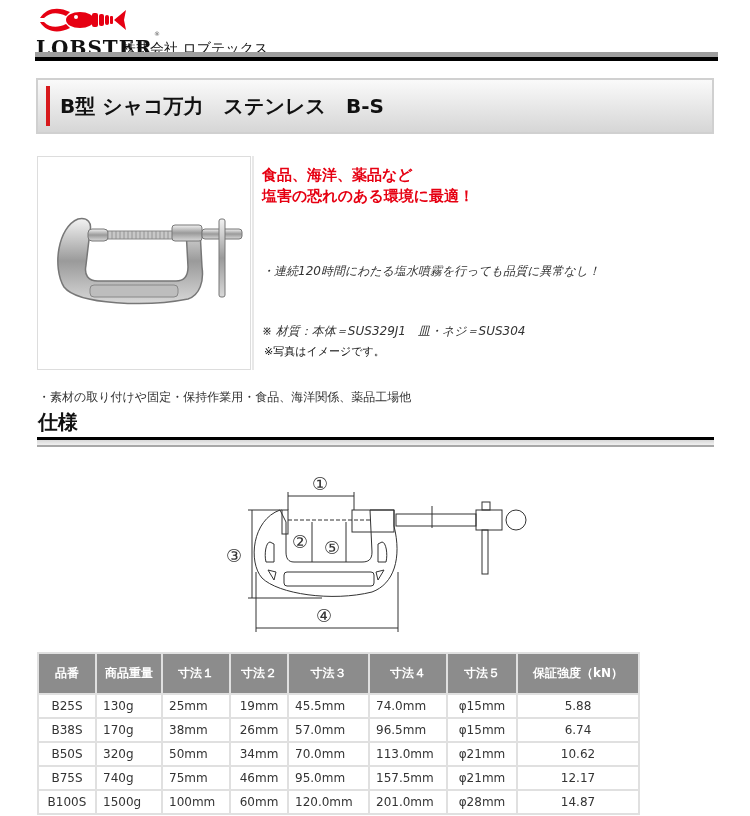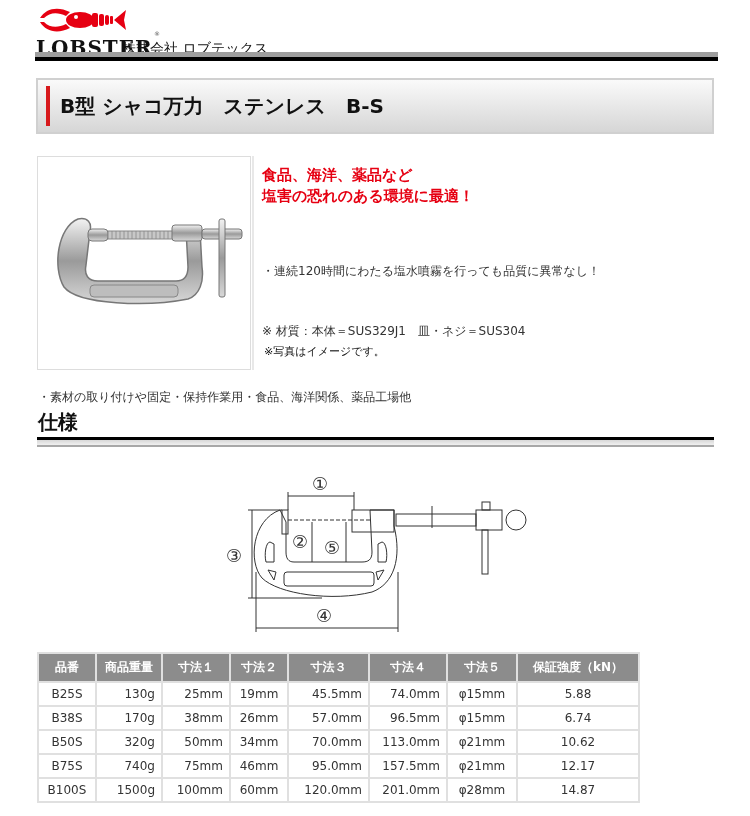--- a/index.html
+++ b/index.html
@@ -20,37 +20,37 @@
   .title-accent { position: absolute; left: 8px; top: 6px; width: 4px; height: 40px; background: #d7191c; }
   .title-text { position: absolute; left: 22px; top: 13px; font-size: 20px; font-weight: bold; color: #111; white-space: pre; }
 
   
   .photo-frame { position: absolute; left: 37px; top: 156px; width: 214px; height: 214px; border: 1px solid #ddd; background: #fff; }
   .photo-frame svg { position: absolute; left: 0; top: 0; }
 
   .vrule { position: absolute; left: 252px; top: 156px; width: 2px; height: 214px; background: #e8e8e8; }
 
   .headline { position: absolute; left: 262px; top: 165px; color: #e60012; font-weight: bold; font-size: 15px; line-height: 21px; }
-  .desc { position: absolute; left: 262px; top: 221px; font-size: 12px; color: #333; line-height: 20px; white-space: pre; }
+  .desc { position: absolute; left: 262px; top: 221px; font-size: 12px; color: #333; line-height: 20px; white-space: pre; font-style: italic; }
   .photo-note { position: absolute; left: 264px; top: 344px; font-size: 11px; color: #111; }
 
   .uses { position: absolute; left: 38px; top: 389px; font-size: 12px; color: #333; text-align: right; }
   .spec-heading { position: absolute; left: 38px; top: 409px; font-size: 20px; font-weight: bold; color: #111; }
   .spec-line-black { position: absolute; left: 37px; top: 437px; width: 677px; height: 3px; background: #000; }
   .spec-line-mid { position: absolute; left: 37px; top: 440px; width: 677px; height: 5px; background: linear-gradient(#d8d8d8, #f0f0f0); }
   .spec-line-gray { position: absolute; left: 37px; top: 445px; width: 677px; height: 2px; background: #a8a8a8; }
 
   .diagram { position: absolute; left: 222px; top: 462px; width: 318px; height: 172px; }
 
   
   table.spec { position: absolute; left: 37px; top: 652px; border-collapse: collapse; font-size: 12px; }
-  table.spec th { background: #8c8c8c; color: #fff; font-weight: bold; height: 20px; border: 2px solid #e0e0e0; text-align: center; padding: 5px 4px; }
+  table.spec th { background: #8c8c8c; color: #fff; font-weight: bold; height: 20px; border: 2px solid #e0e0e0; text-align: center; padding: 11px 4px; }
   table.spec td { height: 24px; border: 2px solid #e0e0e0; color: #333; padding: 0 6px; }
   td.c { text-align: center; }
-  td.r { text-align: right; }
+  td.r { text-align: left; }
 </style>
 </head>
 <body>
 
 <div class="logo">
   <svg width="110" height="32" viewBox="0 0 110 32">
     <path d="M4 14 C10 4, 22 2, 34 8 L30 12 C22 8, 14 8, 8 14 Z" fill="#e60012"></path>
     <path d="M4 18 C10 28, 22 30, 34 24 L30 20 C22 24, 14 24, 8 18 Z" fill="#e60012"></path>
     <ellipse cx="44" cy="16" rx="14" ry="8" fill="#e60012"></ellipse>
     <rect x="56" y="9" width="6" height="14" rx="2" fill="#e60012"></rect>

